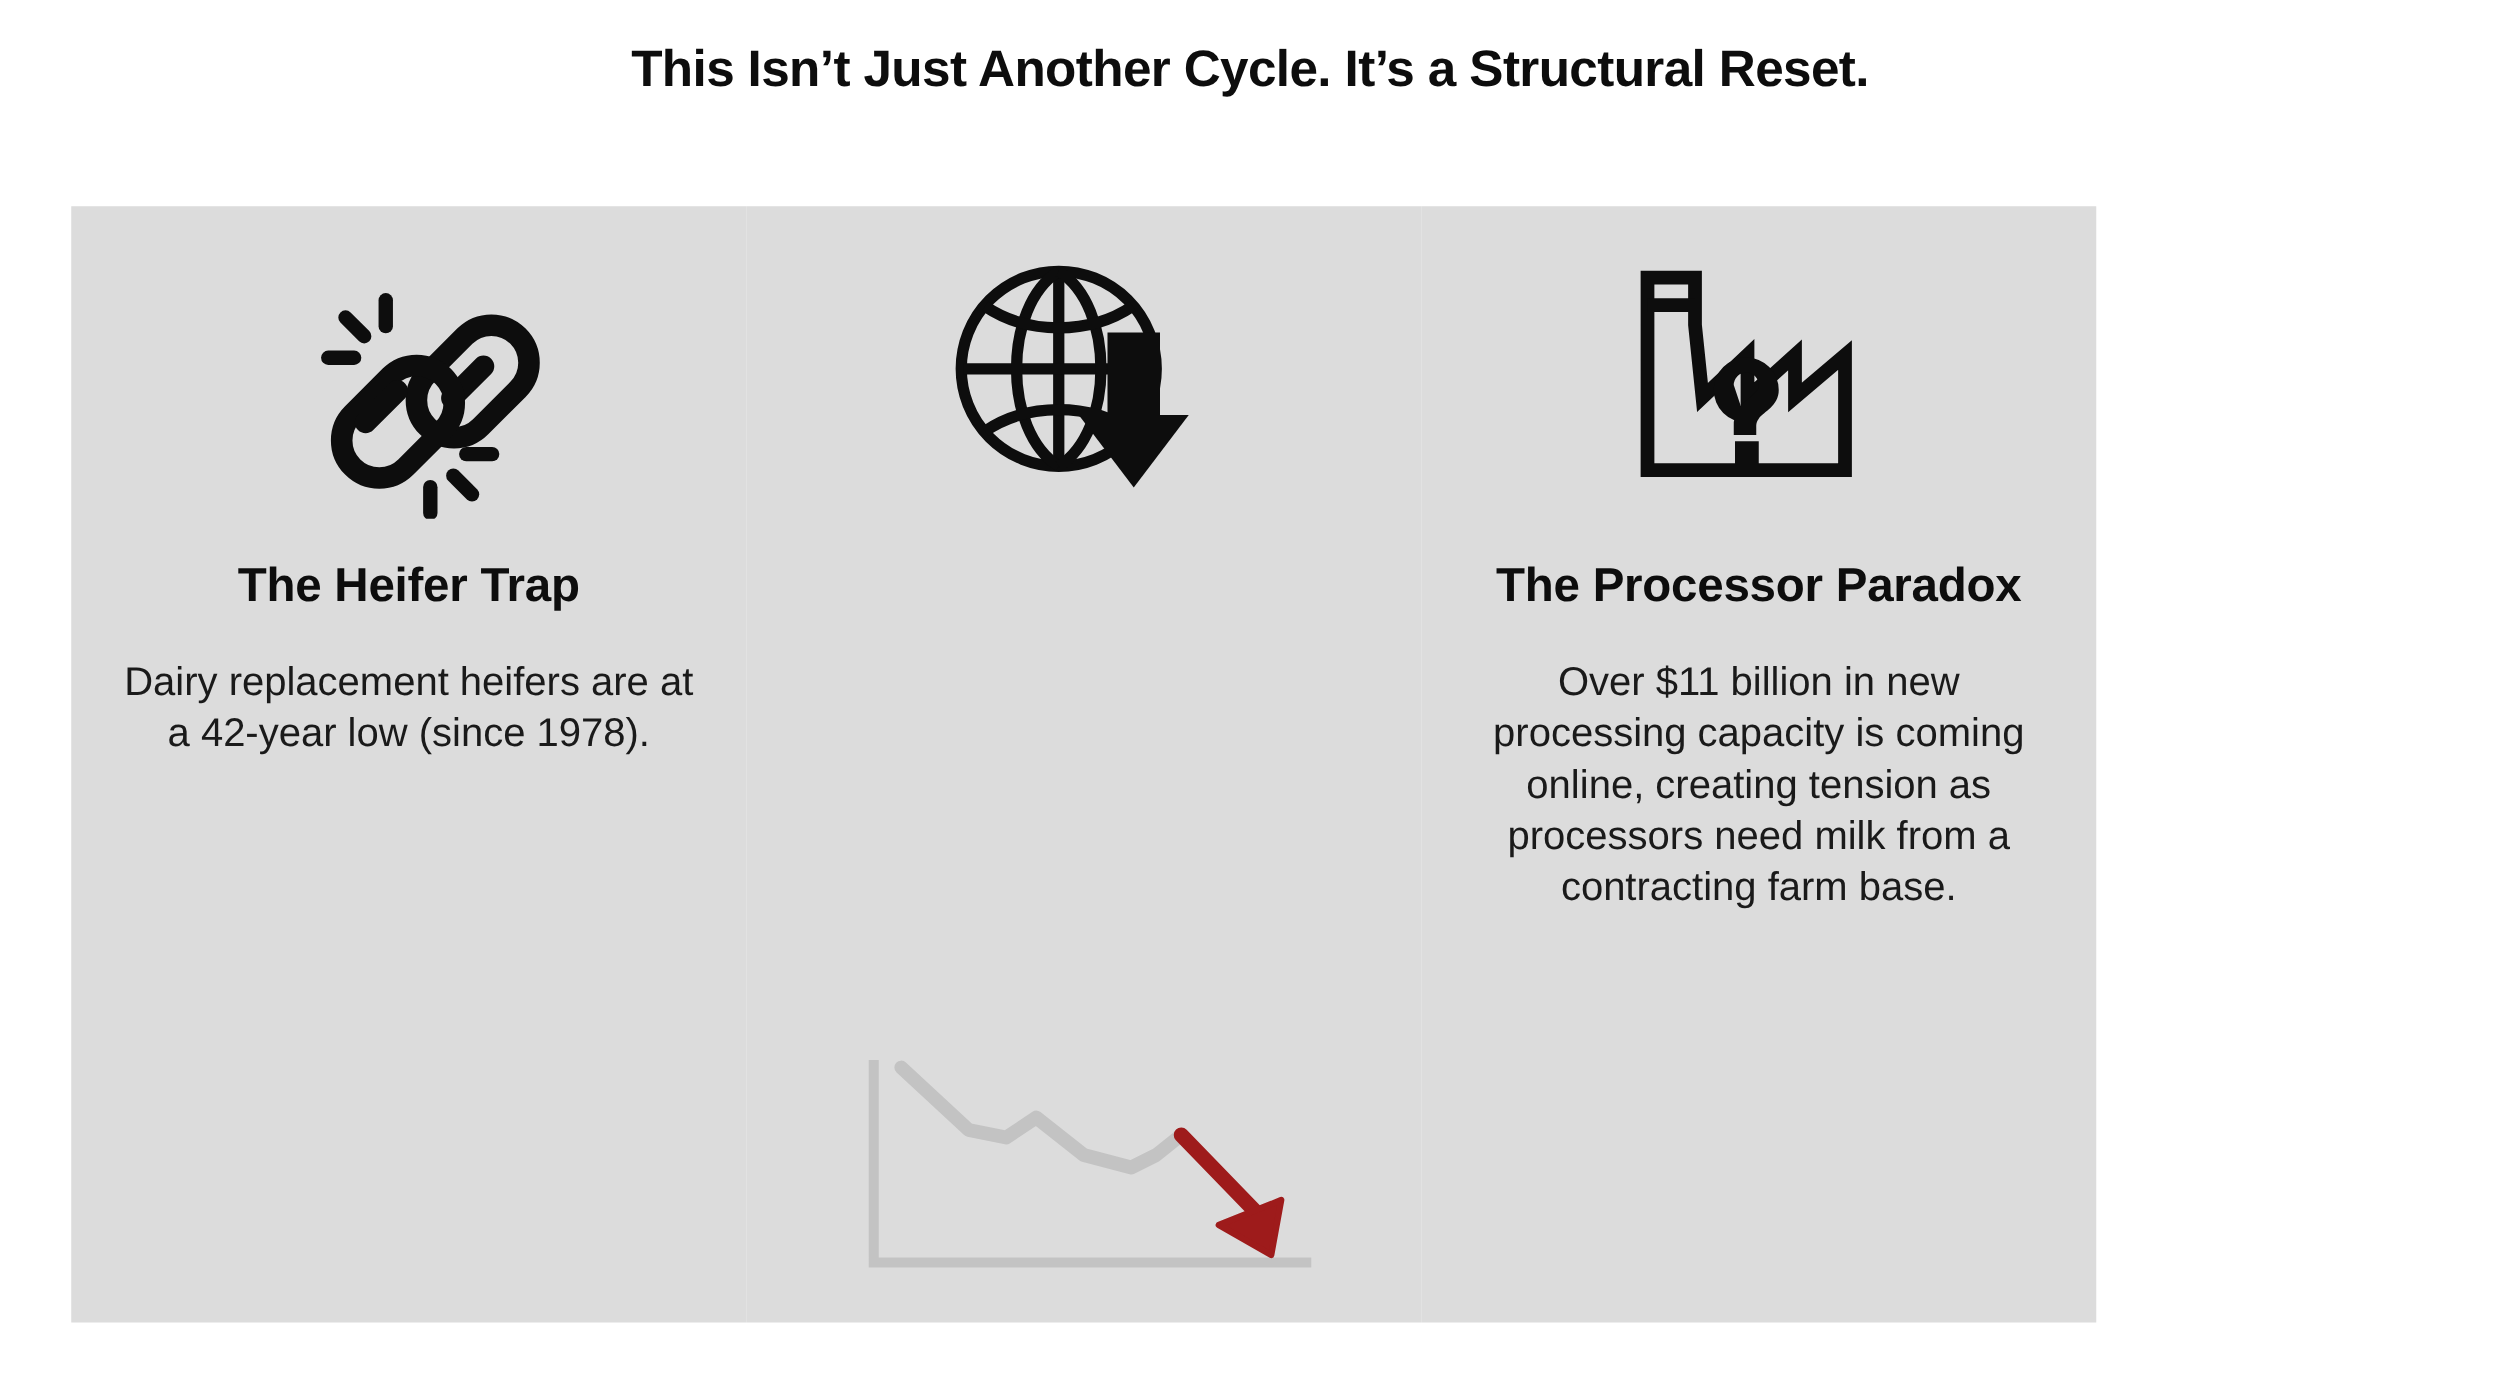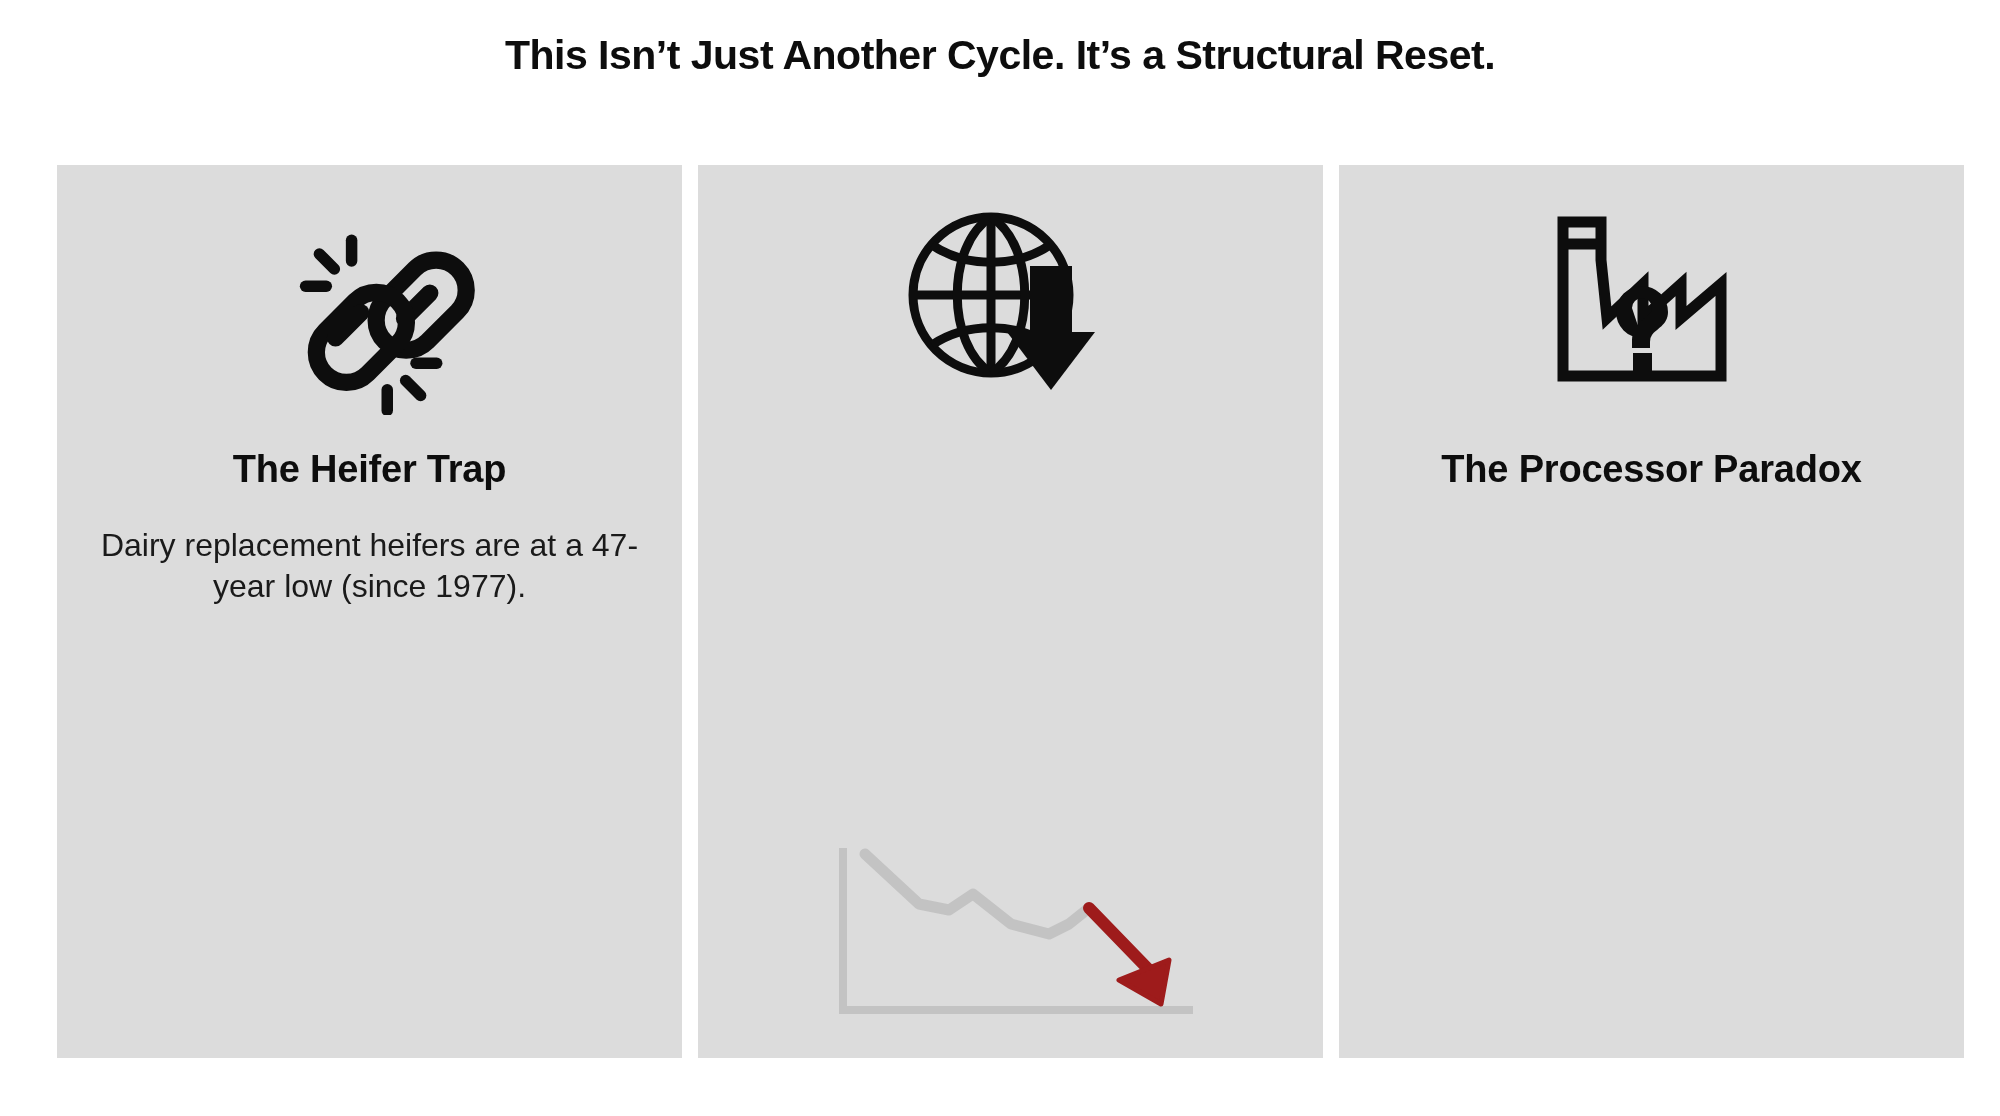--- a/index.html
+++ b/index.html
@@ -34,21 +34,21 @@
     color: #0d0d0d;
     line-height: 1.15;
     white-space: nowrap;
   }
 
   
   .cards {
     position: absolute;
     top: 165px;
     left: 57px;
-    width: 1907px;
+    width: 1620px;
     height: 893px;
     display: flex;
     justify-content: space-between;
     align-items: stretch;
   }
   .card {
     position: relative;
     width: 625px;
     background: #dcdcdc;
     overflow: hidden;
@@ -142,21 +142,21 @@
             <line x1="44" y1="88" x2="62" y2="88" stroke-width="10"></line>
 
             <line x1="140" y1="155" x2="158" y2="155" stroke-width="10"></line>
             <line x1="131" y1="170" x2="144" y2="183" stroke-width="10"></line>
             <line x1="115" y1="178" x2="115" y2="196" stroke-width="10"></line>
           </g>
         </svg>
       </div>
       <div class="card-heading">The Heifer Trap</div>
       <div class="card-body">
-        <p>Dairy replacement heifers are at a 47-year low (since 1977).</p>
+        <p>Dairy replacement heifers are at a 42-year low (since 1978).</p>
       </div>
     </div>
 
     <div class="card">
       <div class="icon-wrap">
         <svg width="210" height="200" viewBox="0 0 210 200" aria-hidden="true">
           <g stroke="#0d0d0d" fill="none" stroke-width="9">
             <circle cx="85" cy="95" r="78"></circle>
             <line x1="85" y1="17" x2="85" y2="173"></line>
             <line x1="9" y1="95" x2="161" y2="95"></line>
@@ -198,16 +198,19 @@
           </g>
 
           <g fill="#0d0d0d">
             <path d="M95 180 a26 26 0 1 1 26 -26 c0 13 -12 17 -16 23 a10 10 0 0 0 -2 7 l0 6 l-18 0 l0 -8
                      c0 -12 8 -18 14 -23 c4 -4 6 -5 6 -9 a10 10 0 1 0 -20 0 z" transform="translate(0,-42)"></path>
             <rect x="86" y="153" width="19" height="19"></rect>
           </g>
         </svg>
       </div>
       <div class="card-heading">The Processor Paradox</div>
+      <div class="card-body">
+        <p>Over $11 billion in new processing capacity is coming online, creating tension as processors need milk from a contracting farm base.</p>
+      </div>
     </div>
 
   </div>
 </div>
 
 </body></html>

